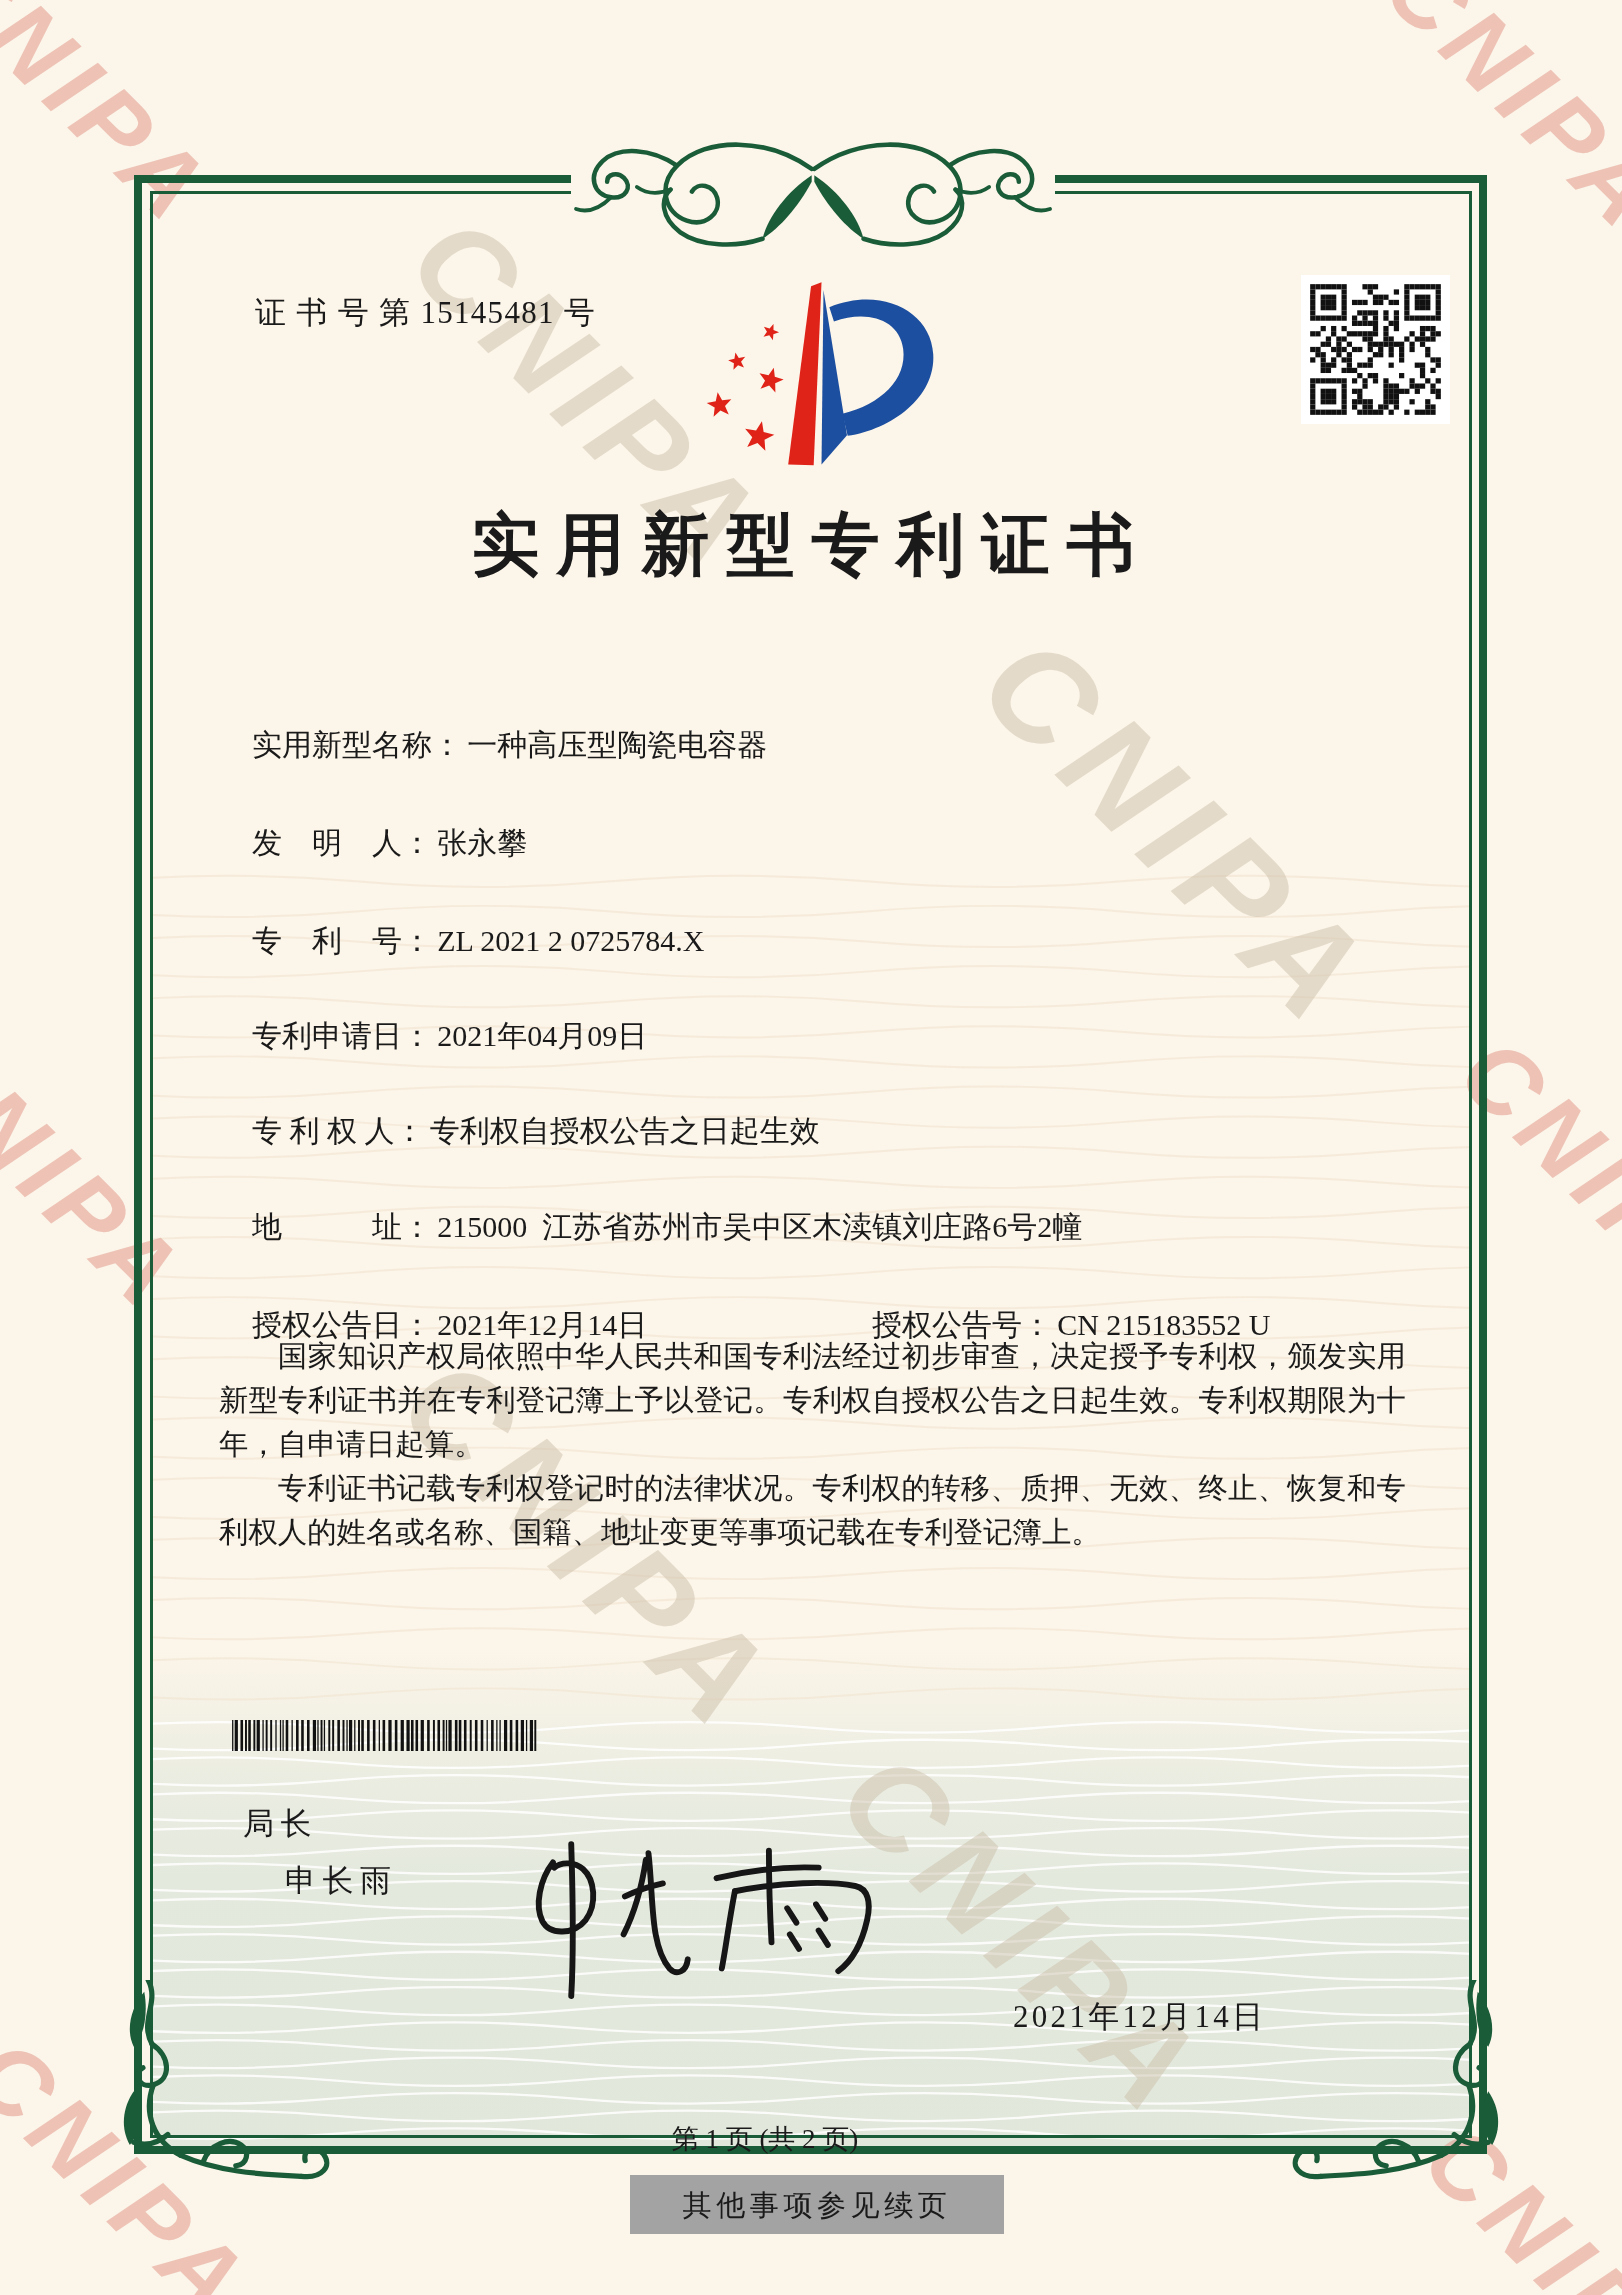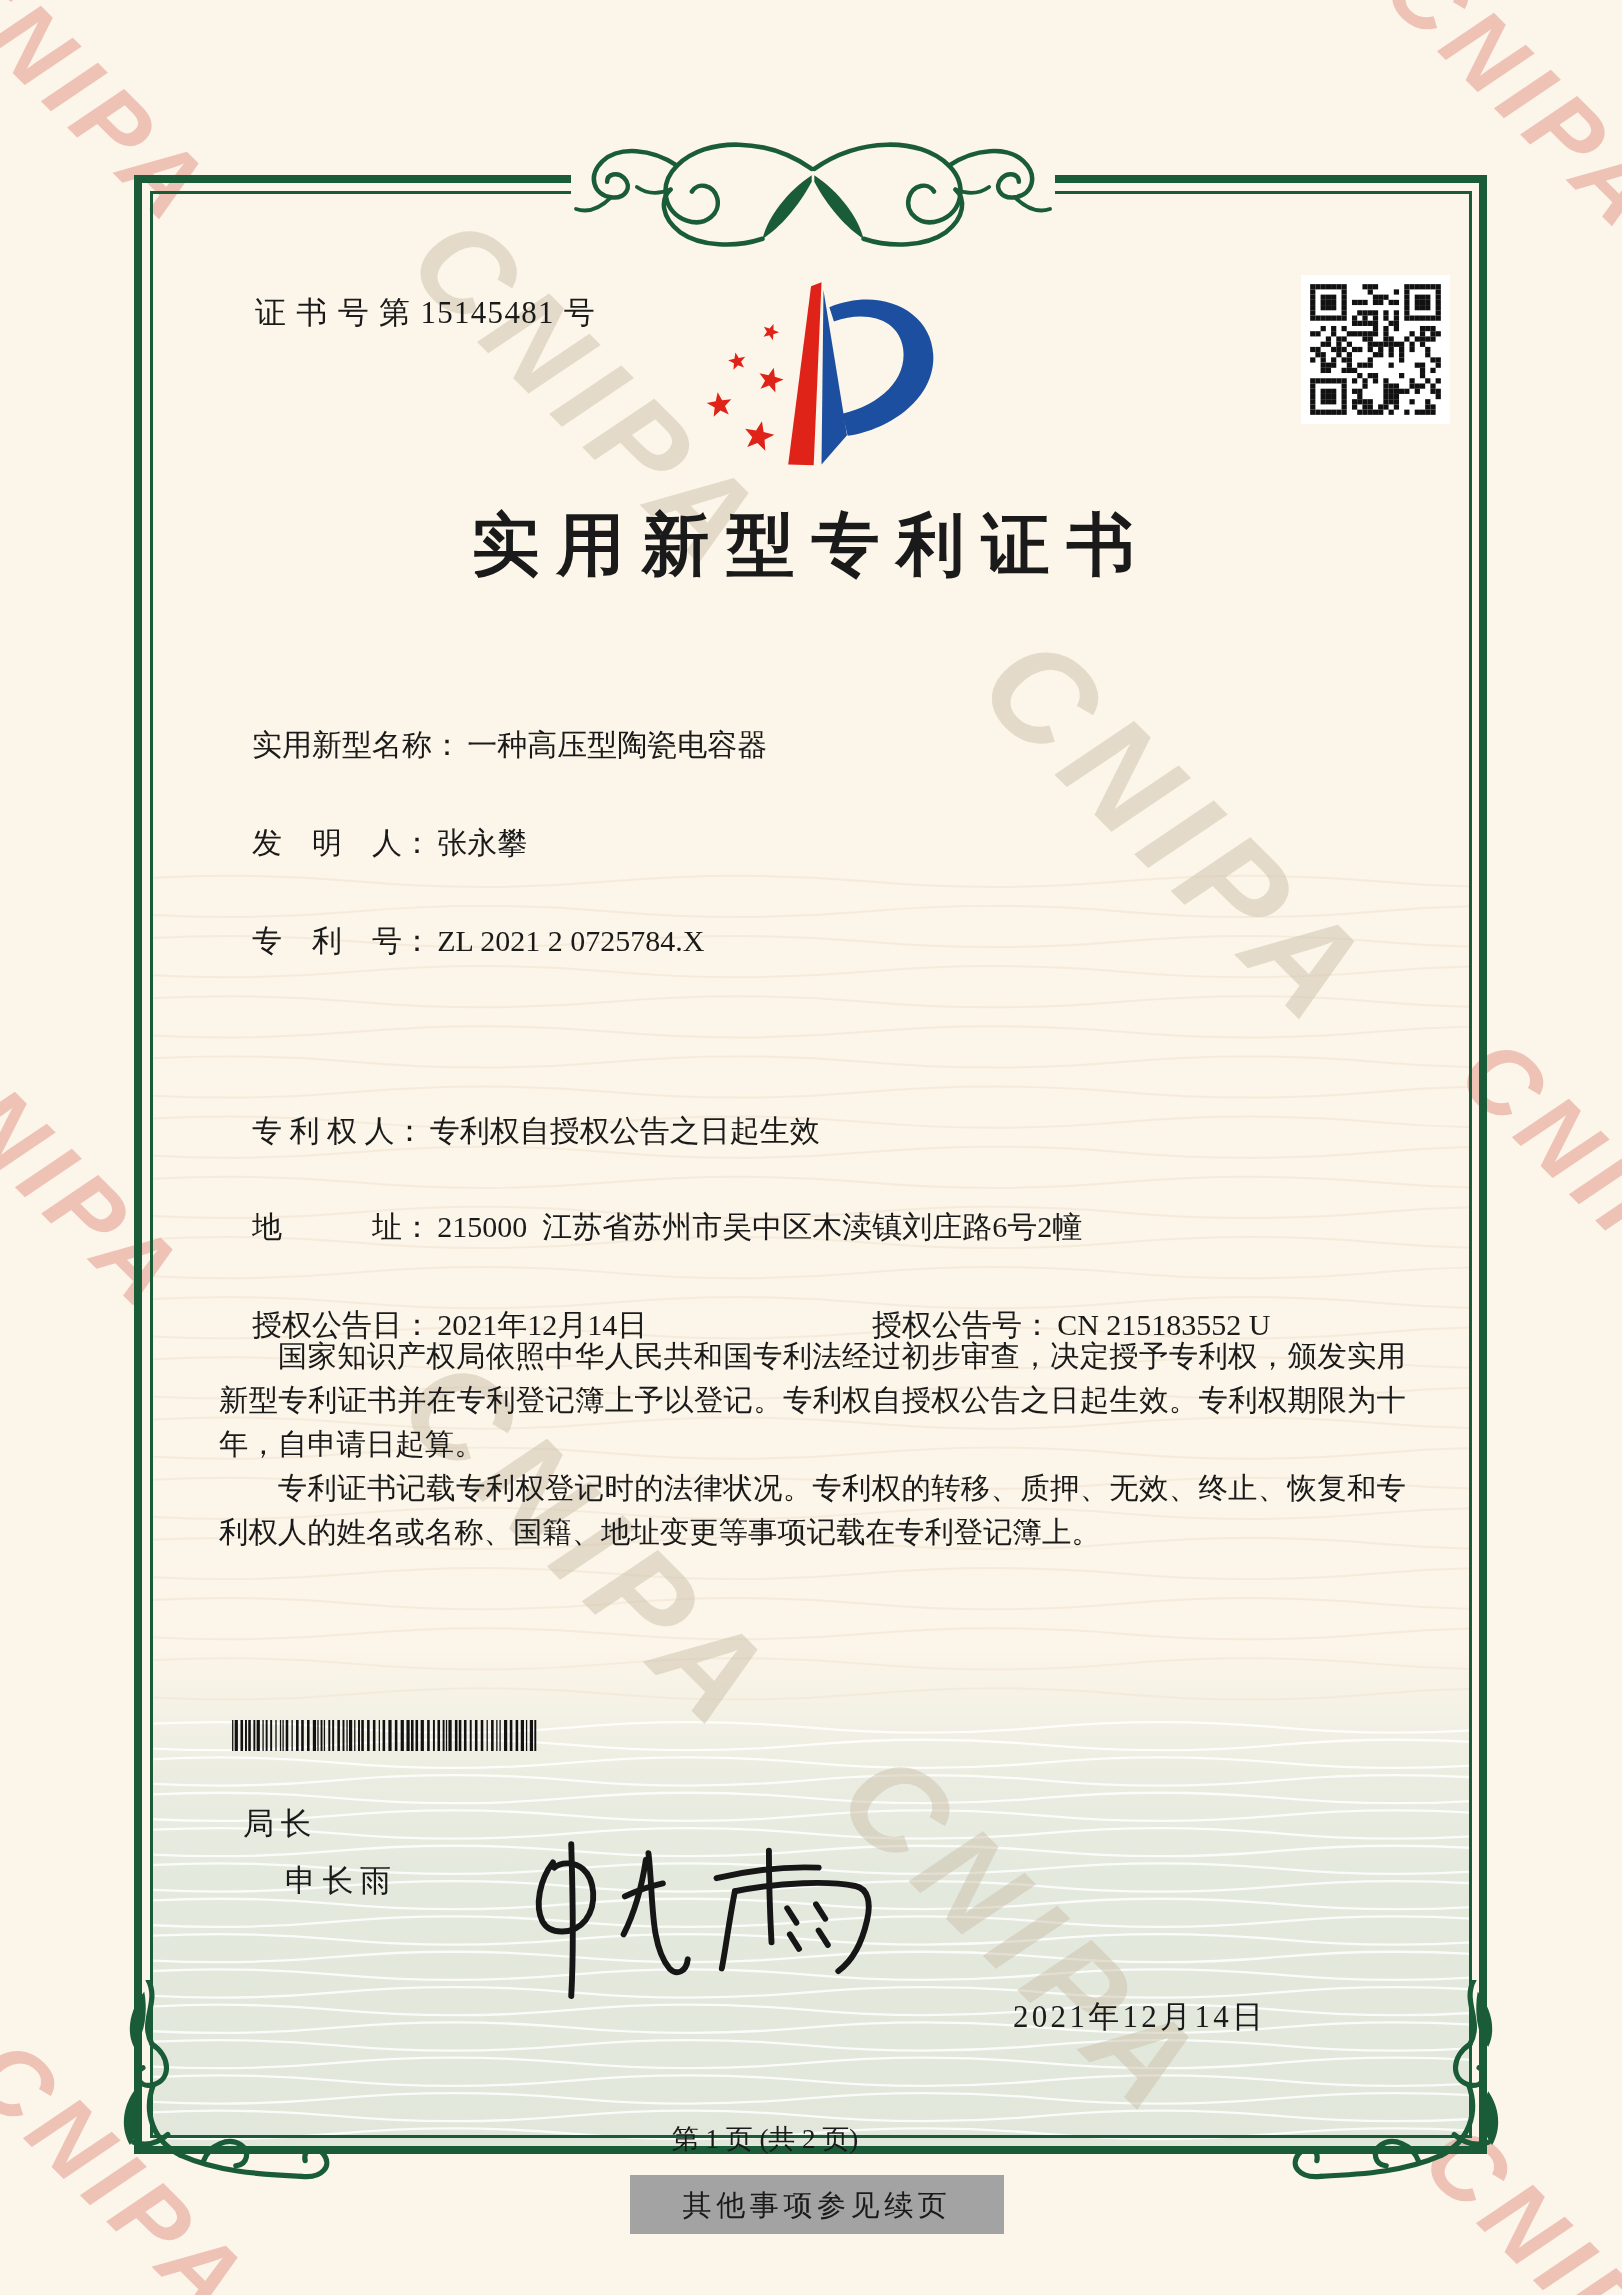--- a/index.html
+++ b/index.html
@@ -488,20 +488,23 @@
 
   <div class="abs field-row" style="top:691px;">
     <span class="lbl">实用新型名称：</span><span class="val">一种高压型陶瓷电容器</span>
   </div>
   <div class="abs field-row" style="top:789px;">
     <span class="lbl">发　明　人：</span><span class="val">张永攀</span>
   </div>
   <div class="abs field-row" style="top:887px;">
     <span class="lbl">专　利　号：</span><span class="val">ZL 2021 2 0725784.X</span>
   </div>
+  <div class="abs field-row" style="top:982px;">
+    <span class="lbl">专利申请日：</span><span class="val">2021年04月09日</span>
+  </div>
   <div class="abs field-row" style="top:1077px;">
     <span class="lbl">专 利 权 人：</span><span class="val">专利权自授权公告之日起生效</span>
   </div>
   <div class="abs field-row" style="top:1173px;">
     <span class="lbl">地　　　址：</span><span class="val">215000  江苏省苏州市吴中区木渎镇刘庄路6号2幢</span>
   </div>
   <div class="abs field-row" style="top:1271px;">
     <span class="lbl">授权公告日：</span><span class="val">2021年12月14日</span>
   </div>
   <div class="abs field-row" id="row7b" style="top:1271px;">

